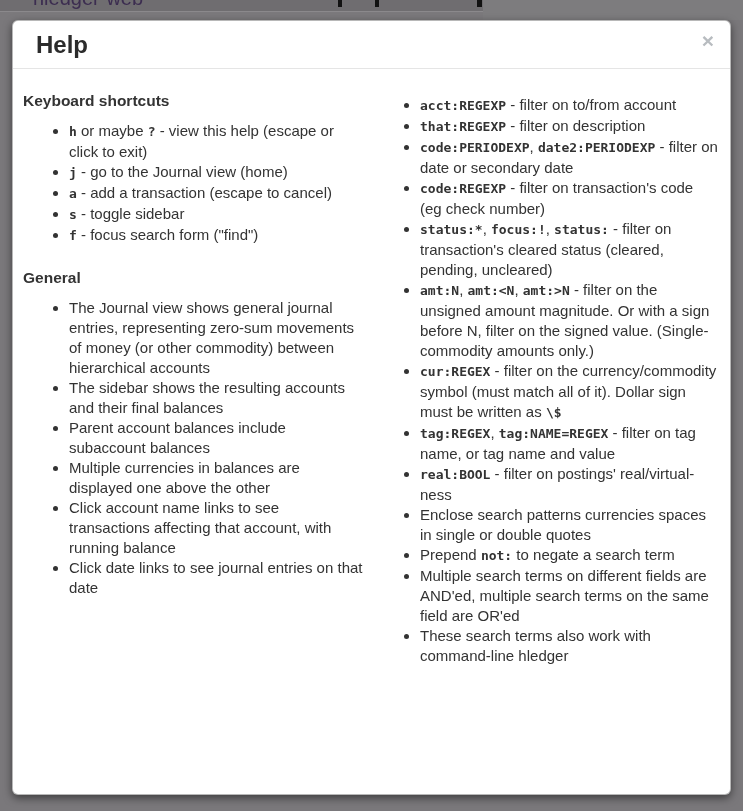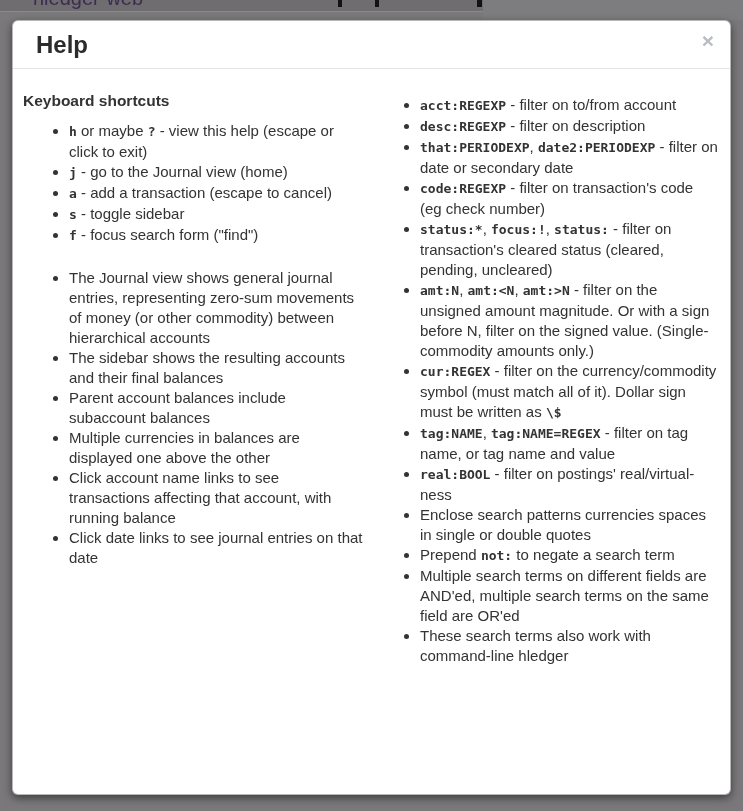--- a/index.html
+++ b/index.html
@@ -65,39 +65,40 @@
   <div class="modal-body">
     <div class="col-left" id="col-left">
         <h4 class="section-heading">Keyboard shortcuts</h4>
         <ul class="help-list">
           <li><code>h</code> or maybe <code>?</code> - view this help (escape or click to exit)</li>
           <li><code>j</code> - go to the Journal view (home)</li>
           <li><code>a</code> - add a transaction (escape to cancel)</li>
           <li><code>s</code> - toggle sidebar</li>
           <li><code>f</code> - focus search form ("find")</li>
         </ul>
+        <h4 class="section-heading">General</h4>
         <ul class="help-list">
           <li>The Journal view shows general journal entries, representing zero-sum movements of money (or other commodity) between hierarchical accounts</li>
           <li>The sidebar shows the resulting accounts and their final balances</li>
           <li>Parent account balances include subaccount balances</li>
           <li>Multiple currencies in balances are displayed one above the other</li>
           <li>Click account name links to see transactions affecting that account, with running balance</li>
           <li>Click date links to see journal entries on that date</li>
         </ul>
       </div>
     <div class="col-right" id="col-right">
         <ul class="help-list">
           <li><code>acct:REGEXP</code> - filter on to/from account</li>
-          <li><code>desc:REGEXP</code> - filter on description</li>
-          <li><code>that:PERIODEXP</code>, <code>date2:PERIODEXP</code> - filter on date or secondary date</li>
+          <li><code>that:REGEXP</code> - filter on description</li>
+          <li><code>code:PERIODEXP</code>, <code>date2:PERIODEXP</code> - filter on date or secondary date</li>
           <li><code>code:REGEXP</code> - filter on transaction's code (eg check number)</li>
           <li><code>status:*</code>, <code>focus:!</code>, <code>status:</code> - filter on transaction's cleared status (cleared, pending, uncleared)</li>
           <li><code>amt:N</code>, <code>amt:&lt;N</code>, <code>amt:&gt;N</code> - filter on the unsigned amount magnitude. Or with a sign before N, filter on the signed value. (Single-commodity amounts only.)</li>
           <li><code>cur:REGEX</code> - filter on the currency/commodity symbol (must match all of it). Dollar sign must be written as <code>\$</code></li>
-          <li><code>tag:NAME</code>, <code>tag:NAME=REGEX</code> - filter on tag name, or tag name and value</li>
+          <li><code>tag:REGEX</code>, <code>tag:NAME=REGEX</code> - filter on tag name, or tag name and value</li>
           <li><code>real:BOOL</code> - filter on postings' real/virtual-ness</li>
           <li>Enclose search patterns currencies spaces in single or double quotes</li>
           <li>Prepend <code>not:</code> to negate a search term</li>
           <li>Multiple search terms on different fields are AND'ed, multiple search terms on the same field are OR'ed</li>
           <li>These search terms also work with command-line hledger</li>
         </ul>
       </div>
   </div>
 </div>
 

